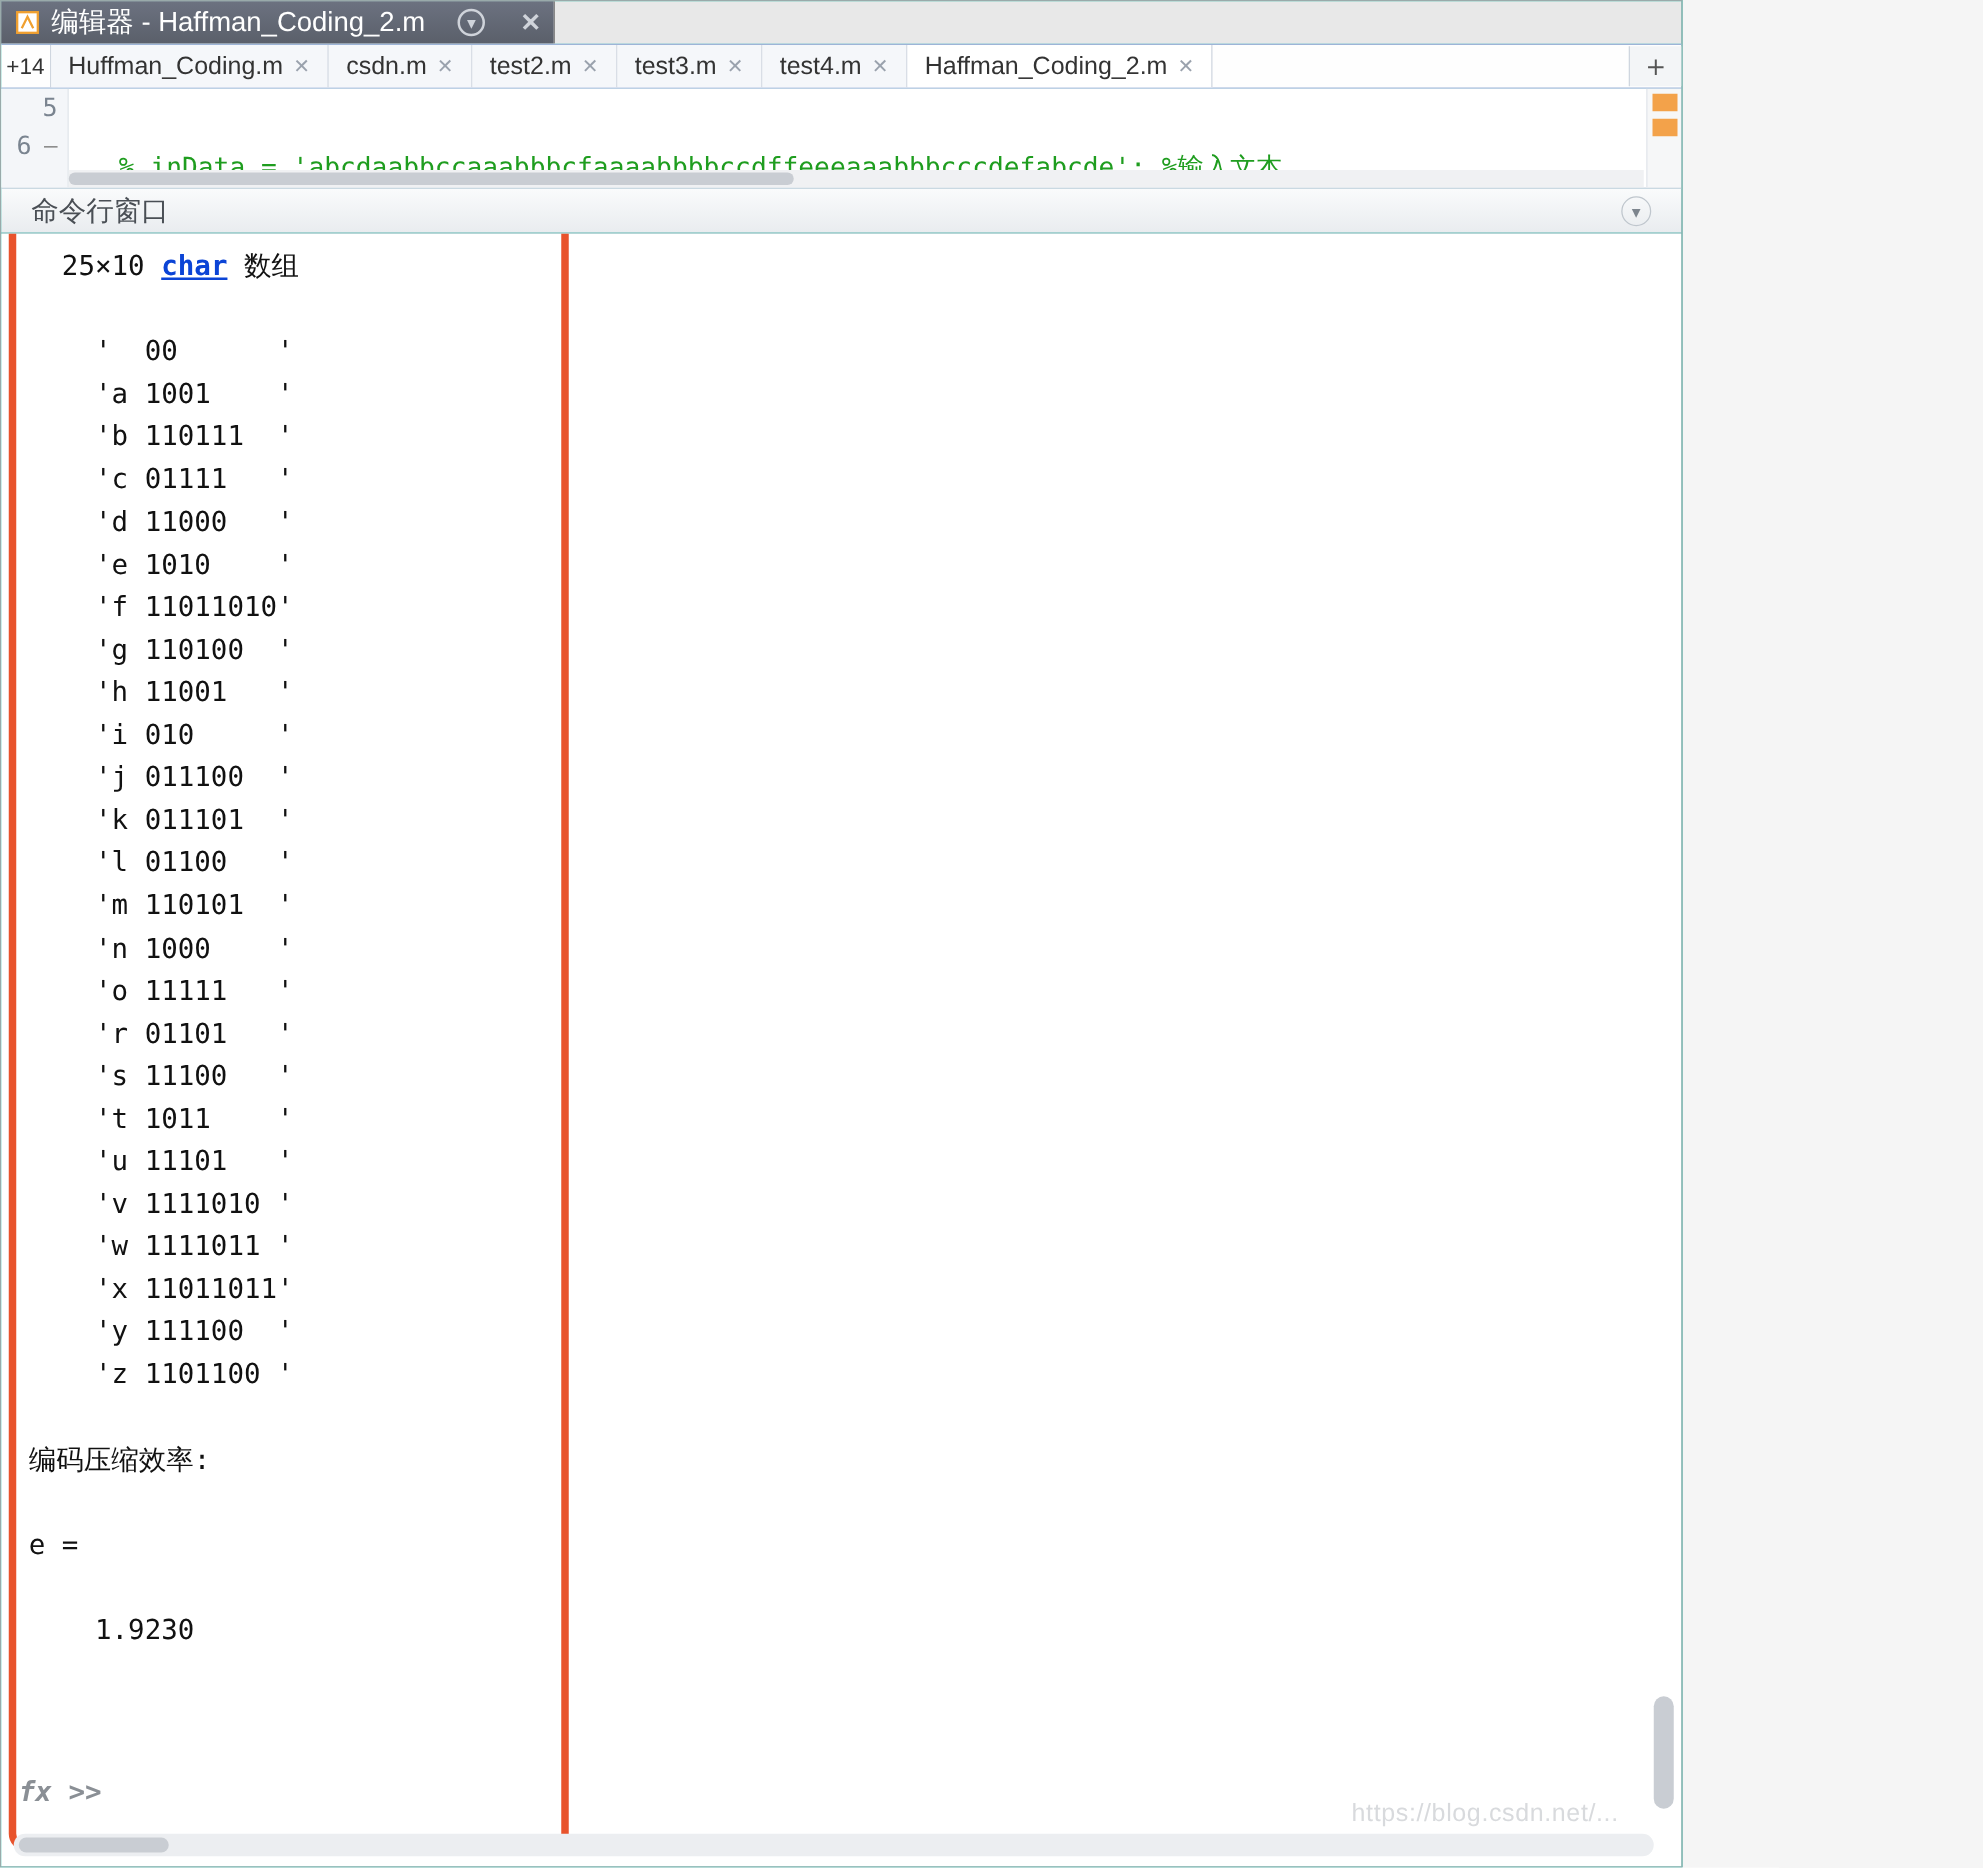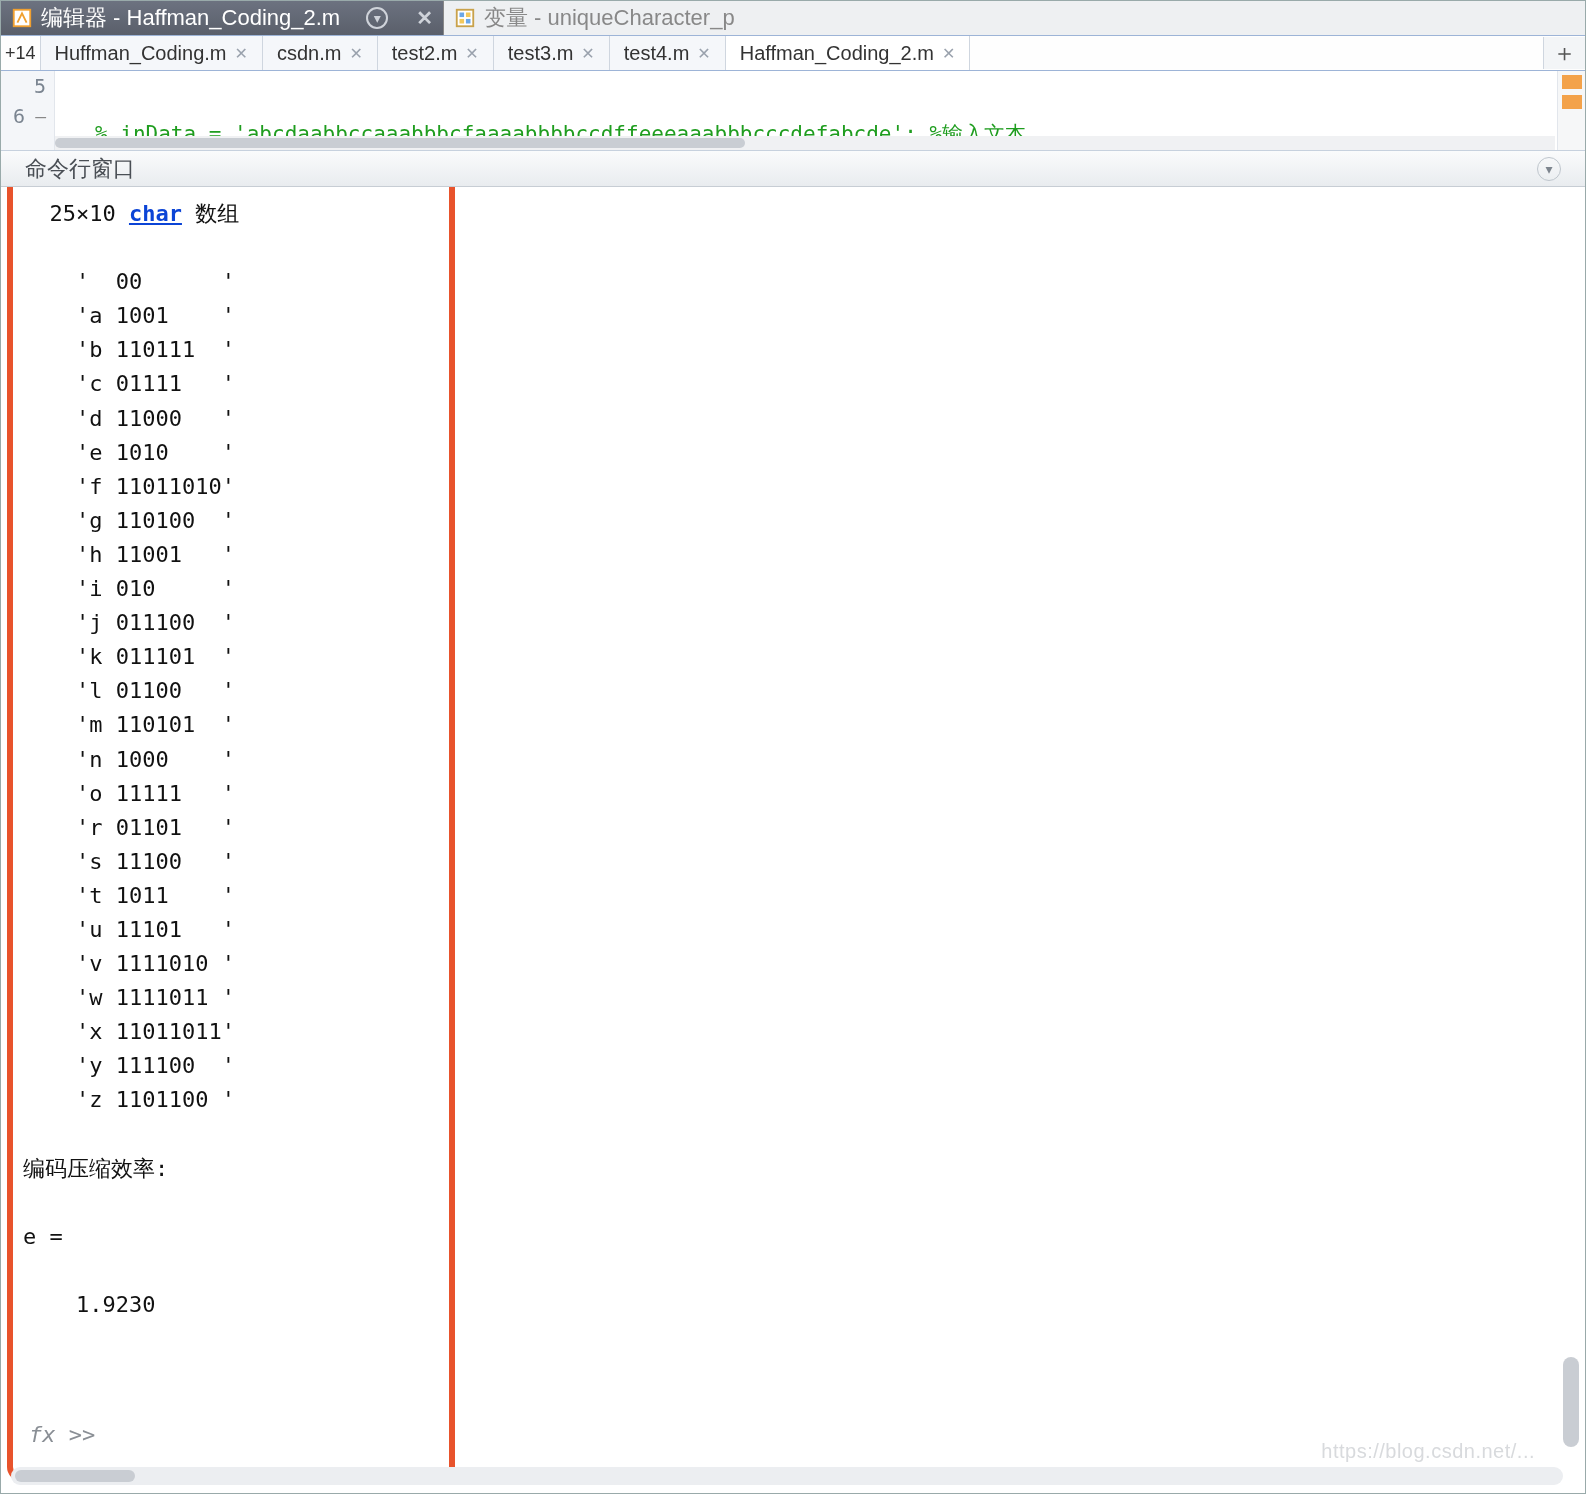--- a/index.html
+++ b/index.html
@@ -1,17 +1,17 @@
 <!DOCTYPE html>
 <html><head>
 <meta charset="utf-8">
 <style>
   * { box-sizing: border-box; margin: 0; padding: 0; }
   html, body { width: 1586px; height: 1494px; font-family: "Helvetica Neue", Arial, sans-serif; background: #f5f5f5; overflow: hidden; }
-  .app-frame { width: 1586px; height: 1494px; background: #14b8a6; display: flex; flex-direction: column; border: 1px solid #9aa; }
+  .app-frame { width: 1346px; height: 1494px; background: #14b8a6; display: flex; flex-direction: column; border: 1px solid #9aa; }
   .window-bar { display: flex; align-items: stretch; height: 34px; background: #e8e8e8; }
   .window-seg { display: flex; align-items: center; gap: 8px; padding: 0 10px; }
   .window-seg.editor { flex: 0 0 auto; background: linear-gradient(#6c7280,#5a5f6a); color: #fff; font-size: 22px; border-right: 1px solid #888; }
   .window-seg.editor .ic { width:22px;height:22px; display:inline-flex;align-items:center;justify-content:center; }
   .editor-title { font-weight: 400; }
   .editor-controls { display:flex; gap:14px; margin-left: 18px; align-items:center; }
   .pill { width:22px;height:22px;border-radius:50%;border:2px solid #cfd3da;display:inline-flex;align-items:center;justify-content:center;color:#cfd3da;font-size:14px; }
   .min-ic { width:18px;height:3px;background:#cfd3da; }
   .close-ic { color:#cfd3da; font-size:20px; font-weight:bold; }
   .window-seg.vars { flex:1; background: #eef0f2; color:#888; font-size:22px; }
@@ -38,21 +38,21 @@
   .hscroll { position:absolute; left:54px; right:30px; bottom:0; height:14px; background:#f0f1f3; }
   .hscroll .thumb { position:absolute; left:0; top:2px; height:10px; width:46%; background:#c9cdd3; border-radius:5px; }
 
   .cmd-titlebar { height:36px; background:linear-gradient(#fafbfc,#e9ecef); border-bottom:1px solid #c7cdd4; display:flex; align-items:center; justify-content:space-between; padding:0 24px; font-size:22px; color:#4a4f55; }
   .cmd-titlebar .drop { width:24px;height:24px;border:1px solid #bfc6cd;border-radius:50%;display:flex;align-items:center;justify-content:center;color:#7d858e;font-size:14px; }
 
   .cmd-body { flex:1; position:relative; background:#fff; overflow:hidden;padding-left:12px; }
   .highlight-box { position:absolute; left:6px; top:-36px; width:448px; height:1330px; border:6px solid #e8532c; border-radius:14px; pointer-events:none; }
   .cmd-content { position:absolute; left:22px; top:10px; right:40px; bottom:40px; font-family: Menlo, Consolas, monospace; font-size:22px; color:#111; line-height:1.55; white-space:pre; }
   .cmd-content a { color:#0b44d6; text-decoration:underline; font-weight:bold; }
-  .fx { position:absolute; left:28px; bottom:46px; font-style:italic; color:#8a8f95; font-size:22px; font-family: Menlo, Consolas, monospace; }
+  .fx { position:absolute; left:14px; bottom:46px; font-style:italic; color:#8a8f95; font-size:22px; font-family: Menlo, Consolas, monospace; font-weight: bold; }
   .vscroll { position:absolute; right:6px; top:6px; width:16px; bottom:46px; background:transparent; }
   .vscroll .vthumb { position:absolute; right:0; bottom:0; width:16px; height:90px; background:#c9cdd3; border-radius:8px; }
   .bottom-hscroll { position:absolute; left:10px; right:22px; bottom:8px; height:18px; background:#eceef1; border-radius:9px; }
   .bottom-hscroll .bthumb { position:absolute; left:4px; top:3px; height:12px; width:120px; background:#c9cdd3; border-radius:6px; }
   .watermark { position:absolute; right:50px; bottom:30px; color:#d8dadd; font-size:20px; letter-spacing:0.5px; }
   svg { display:block; }
 </style>
 </head>
 <body>
 
@@ -65,32 +65,20 @@
             <rect x="3" y="3" width="18" height="18" fill="#fff" stroke="#f0a030" stroke-width="2"></rect>
             <path d="M7 17 L12 7 L17 17" stroke="#f0a030" stroke-width="2" fill="none"></path>
           </svg>
       </span>
       <span class="editor-title">编辑器 - Haffman_Coding_2.m</span>
       <span class="editor-controls">
         <span class="pill">▾</span>
         <span><span class="min-ic"></span></span>
         <span class="close-ic">✕</span>
       </span>
-    </div>
-    <div class="window-seg vars">
-      <span class="ic">
-        <svg viewBox="0 0 24 24" width="22" height="22">
-            <rect x="3" y="3" width="18" height="18" fill="#fff" stroke="#c9a24a" stroke-width="2"></rect>
-            <rect x="6" y="6" width="5" height="5" fill="#6aa7e8"></rect>
-            <rect x="13" y="6" width="5" height="5" fill="#f2c85b"></rect>
-            <rect x="6" y="13" width="5" height="5" fill="#f2c85b"></rect>
-            <rect x="13" y="13" width="5" height="5" fill="#6aa7e8"></rect>
-          </svg>
-      </span>
-      <span>变量 - uniqueCharacter_p</span>
     </div>
   </div>
 
   <div class="toolbar-row">
     <div class="plus14">
       <span>+14</span>
     </div>
     <div class="filetabs" id="filetabs">
         <div class="ftab">
           <span>Huffman_Coding.m</span>

